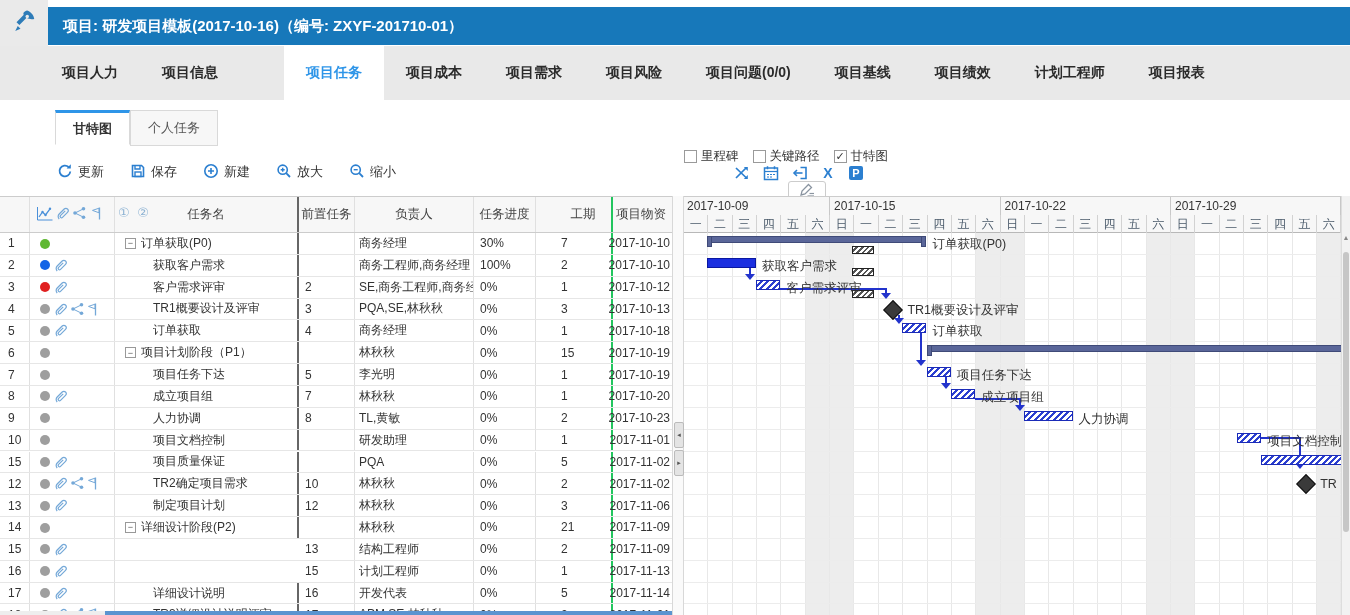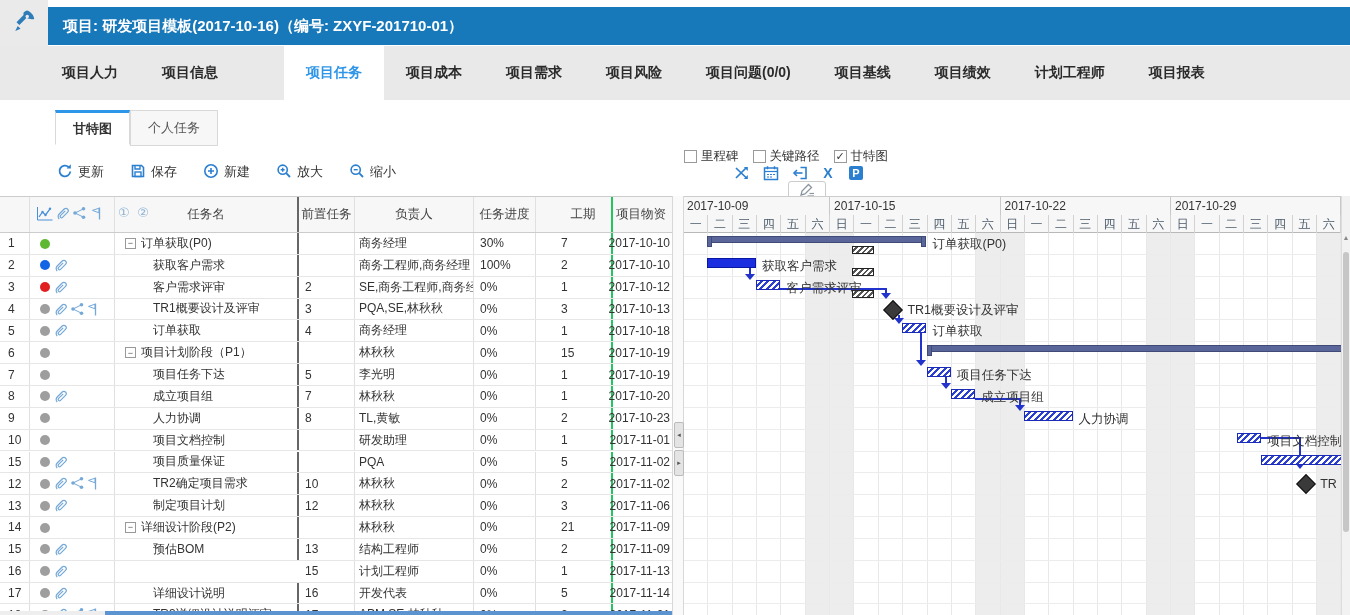--- a/index.html
+++ b/index.html
@@ -521,23 +521,20 @@
           <div class="cell c-dur">21</div>
           <div class="cell c-date">2017-11-09</div>
         </div>
         <div class="t-row" style="top: 341.9px;">
           <div class="cell c-num">15</div>
           <div class="cell c-ic">
             <div class="dot" style="background: rgb(158, 158, 158);"></div>
             <span class="riw" style="position: absolute; left: 24px; top: 3px;"><svg width="13" height="15" viewBox="0 0 13 15">
                 <path d="M3.2 13c-1.4-1.4-1.4-3.6 0-5l5-5c.9-.9 2.4-.9 3.3 0 .9.9.9 2.4 0 3.3l-5 5c-.5.5-1.4.5-1.9 0s-.5-1.4 0-1.9l4.6-4.6" fill="none" stroke="#74a8d8" stroke-width="1.2"></path>
               </svg></span>
-          </div>
-          <div class="cell c-name" style="padding-left: 38px;">
-            <span class="name-txt">预估BOM</span>
           </div>
           <div class="cell c-pre">13</div>
           <div class="cell c-own">结构工程师</div>
           <div class="cell c-prog">0%</div>
           <div class="cell c-dur">2</div>
           <div class="cell c-date">2017-11-09</div>
         </div>
         <div class="t-row" style="top: 363.75px;">
           <div class="cell c-num">16</div>
           <div class="cell c-ic">

